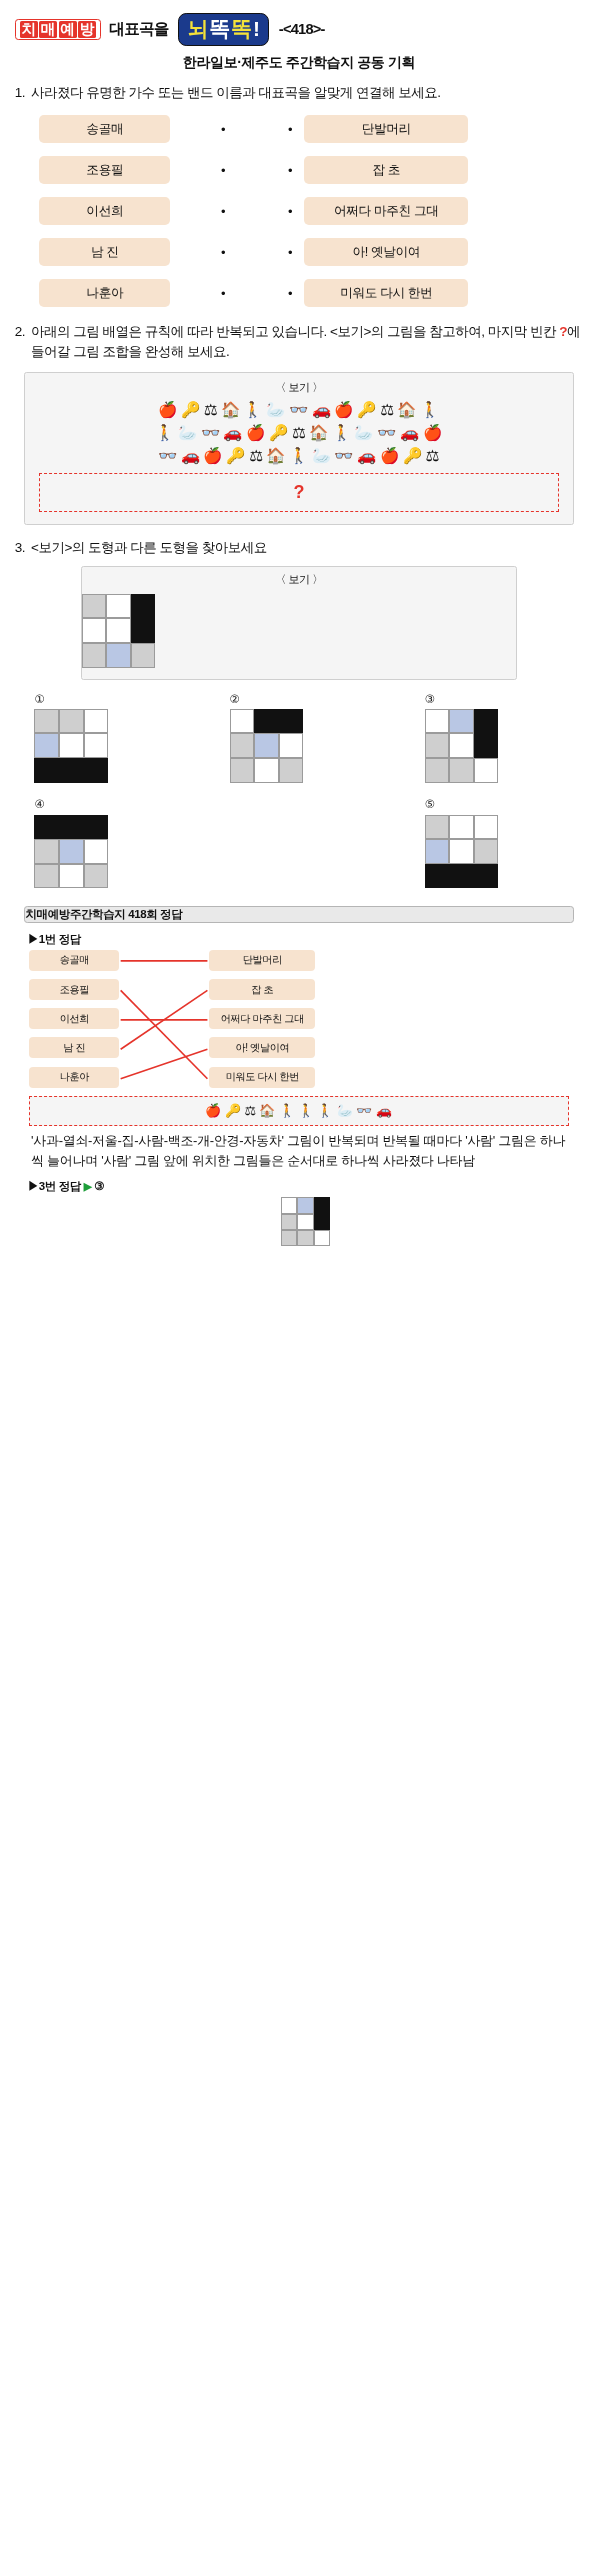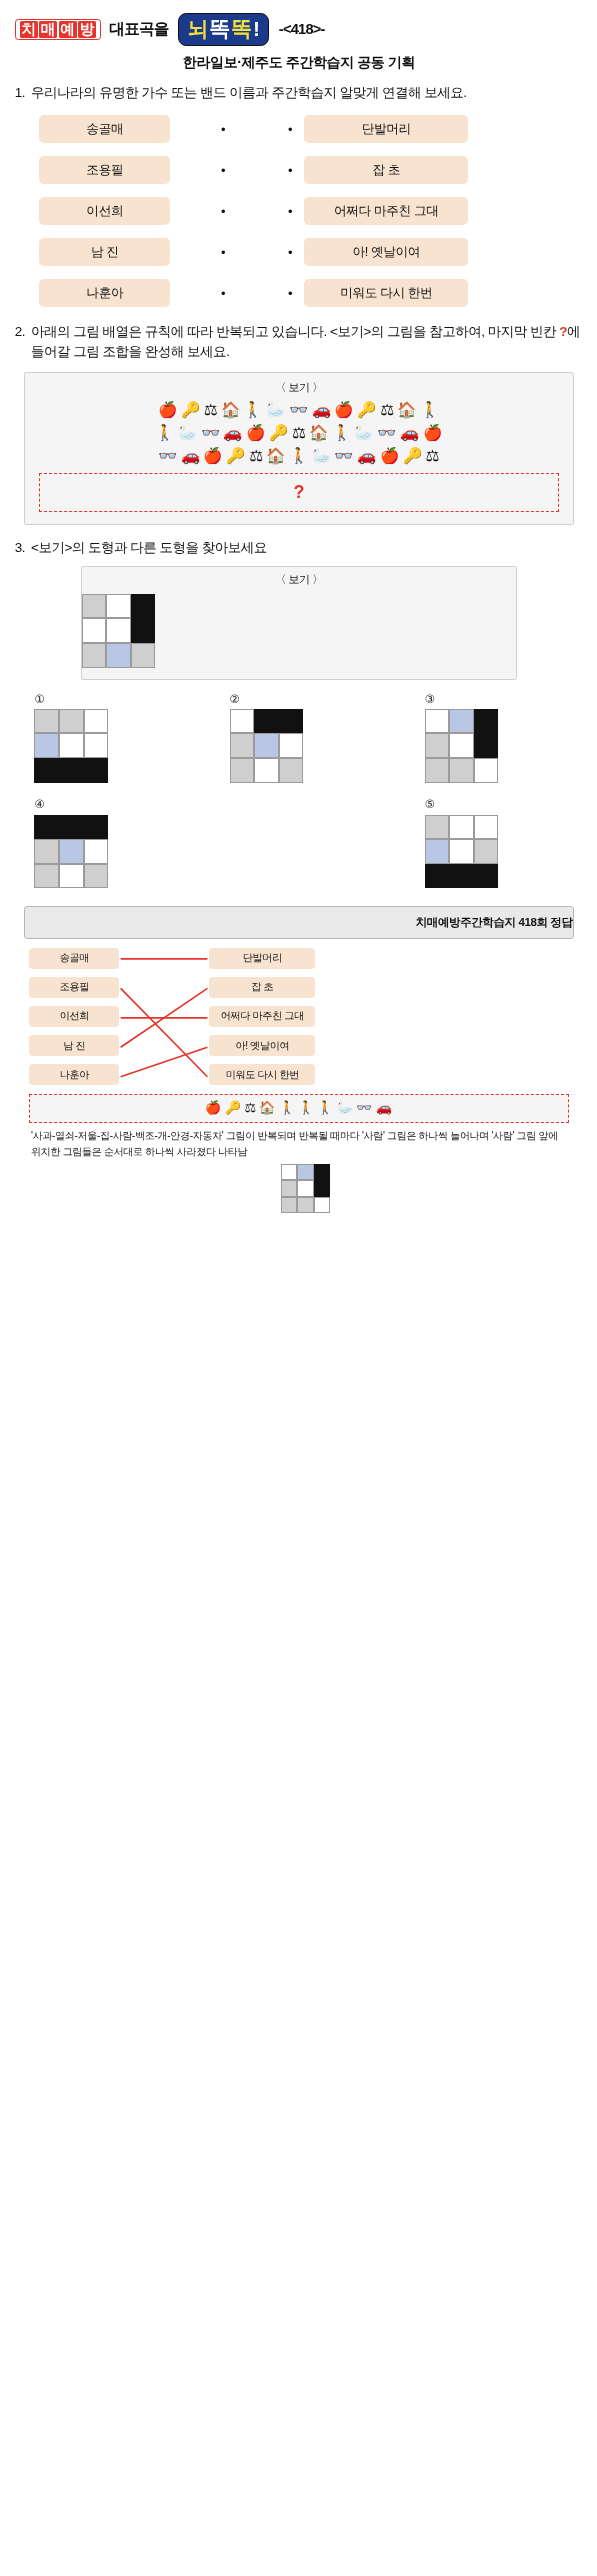--- a/index.html
+++ b/index.html
@@ -106,24 +106,24 @@
   .opt { width:139px; }
   .opt-label { font-size:11.5px; margin-bottom:3.3px; }
   .opt .grid3 { margin:0; }
 
   
   .ans-header {
     margin:18px 9.8px 8.2px 9.8px;
     background:#e9e9e9;
     border:0.8px solid #b5b5b5;
     border-radius:3.3px;
-    text-align:right;
+    text-align:left;
     font-size:11.5px;
     font-weight:bold;
-    padding:8px 0;
+    padding:0 0;
     letter-spacing:-0.4px;
   }
   .ans-sub { font-size:11.5px; font-weight:bold; margin:8.2px 0 3.3px 13px; letter-spacing:-0.4px; }
 
   .ans-match { position:relative; margin:3.3px 14.7px 6.6px 14.7px; }
   .ans-match-row { display:flex; align-items:center; margin-bottom:8.2px; }
   .achip {
     background:#f7e3cf;
     border-radius:4.1px;
     height:21px;
@@ -135,21 +135,21 @@
   .aspace { width:90px; }
   .lines-svg { position:absolute; left:0; top:0; pointer-events:none; }
 
   .ans-pattern {
     border:0.8px dashed #e5342b;
     background:#f5f5f5;
     margin:3.3px 14.7px 4.9px 14.7px;
     padding:4.9px 3.3px;
     display:flex; align-items:center; justify-content:center; gap:3.3px;
   }
-  .ans-note { font-size:10px; line-height:1.55; margin:1.6px 16.4px 4.9px 16.4px; letter-spacing:-0.3px; }
+  .ans-note { font-size:13px; line-height:1.55; margin:1.6px 16.4px 4.9px 16.4px; letter-spacing:-0.3px; }
   .ans3 { display:flex; align-items:center; gap:6.6px; margin:3.3px 0 0 13px; }
   .grid3s { display:grid; grid-template-columns:repeat(3, 16.4px); grid-template-rows:repeat(3, 16.4px); }
   .grn { color:#1e9e3a; font-size:10.6px; }
 </style>
 </head>
 <body>
 
 <div class="page">
 
   <div class="header">
@@ -169,21 +169,21 @@
       </span>
     </span>
     <span class="issue">-&lt;418&gt;-</span>
   </div>
 
   <div class="subtitle">한라일보·제주도 주간학습지 공동 기획</div>
 
   <div class="q">
     <div class="q-head">
       <span class="q-num">1.</span>
-      <span class="q-text">우리나라의 유명한 가수 또는 밴드 이름과 주간학습지 알맞게 연결해 보세요.</span>
+      <span class="q-text">사라졌다 유명한 가수 또는 밴드 이름과 대표곡을 알맞게 연결해 보세요.</span>
     </div>
   </div>
 
   <div class="match">
     <div class="match-row">
       <div class="chip chip-l">송골매</div>
       <div class="dot-l">•</div>
       <div class="dot-r">•</div>
       <div class="chip chip-r">단발머리</div>
     </div>
@@ -364,20 +364,21 @@
           <div class="cell c-g"></div>
           <div class="cell c-k"></div>
           <div class="cell c-k"></div>
           <div class="cell c-k"></div>
         </div>
       </div>
     </div>
 
   <div class="ans-header">치매예방주간학습지 418회 정답</div>
 
+  <div class="ans-sub">▶1번 정답</div>
   <div class="ans-match" id="ansMatch">
     <svg class="lines-svg" width="568" height="156" id="ansLines" viewBox="0 0 694 190">
         <line x1="112" y1="13" x2="218" y2="13" stroke="#e5342b" stroke-width="2"></line>
         <line x1="112" y1="49" x2="218" y2="157" stroke="#e5342b" stroke-width="2"></line>
         <line x1="112" y1="85" x2="218" y2="85" stroke="#e5342b" stroke-width="2"></line>
         <line x1="112" y1="121" x2="218" y2="49" stroke="#e5342b" stroke-width="2"></line>
         <line x1="112" y1="157" x2="218" y2="121" stroke="#e5342b" stroke-width="2"></line>
       </svg>
   <div class="ans-match-row">
         <div class="achip achip-l">송골매</div>
@@ -413,20 +414,25 @@
       <span class="ic" style="font-size: 13px;">🏠</span>
       <span class="ic" style="font-size: 13px;">🚶</span>
       <span class="ic" style="font-size: 13px;">🚶</span>
       <span class="ic" style="font-size: 13px;">🚶</span>
       <span class="ic" style="font-size: 13px;">🦢</span>
       <span class="ic" style="font-size: 13px;">👓</span>
       <span class="ic" style="font-size: 13px;">🚗</span>
     </div>
   <div class="ans-note">'사과-열쇠-저울-집-사람-백조-개-안경-자동차' 그림이      반복되며 반복될 때마다 '사람' 그림은 하나씩 늘어나며 '사람' 그림 앞에 위치한 그림들은 순서대로 하나씩 사라졌다 나타남</div>
 
+  <div class="ans-sub">
+    <span>▶3번 정답</span>
+    <span class="grn">▶</span>
+    <span>③</span>
+  </div>
   <div class="ans3">
     <div class="grid3 grid3s" id="ans3grid">
         <div class="cell c-w"></div>
         <div class="cell c-b"></div>
         <div class="cell c-k"></div>
         <div class="cell c-g"></div>
         <div class="cell c-w"></div>
         <div class="cell c-k"></div>
         <div class="cell c-g"></div>
         <div class="cell c-g"></div>

